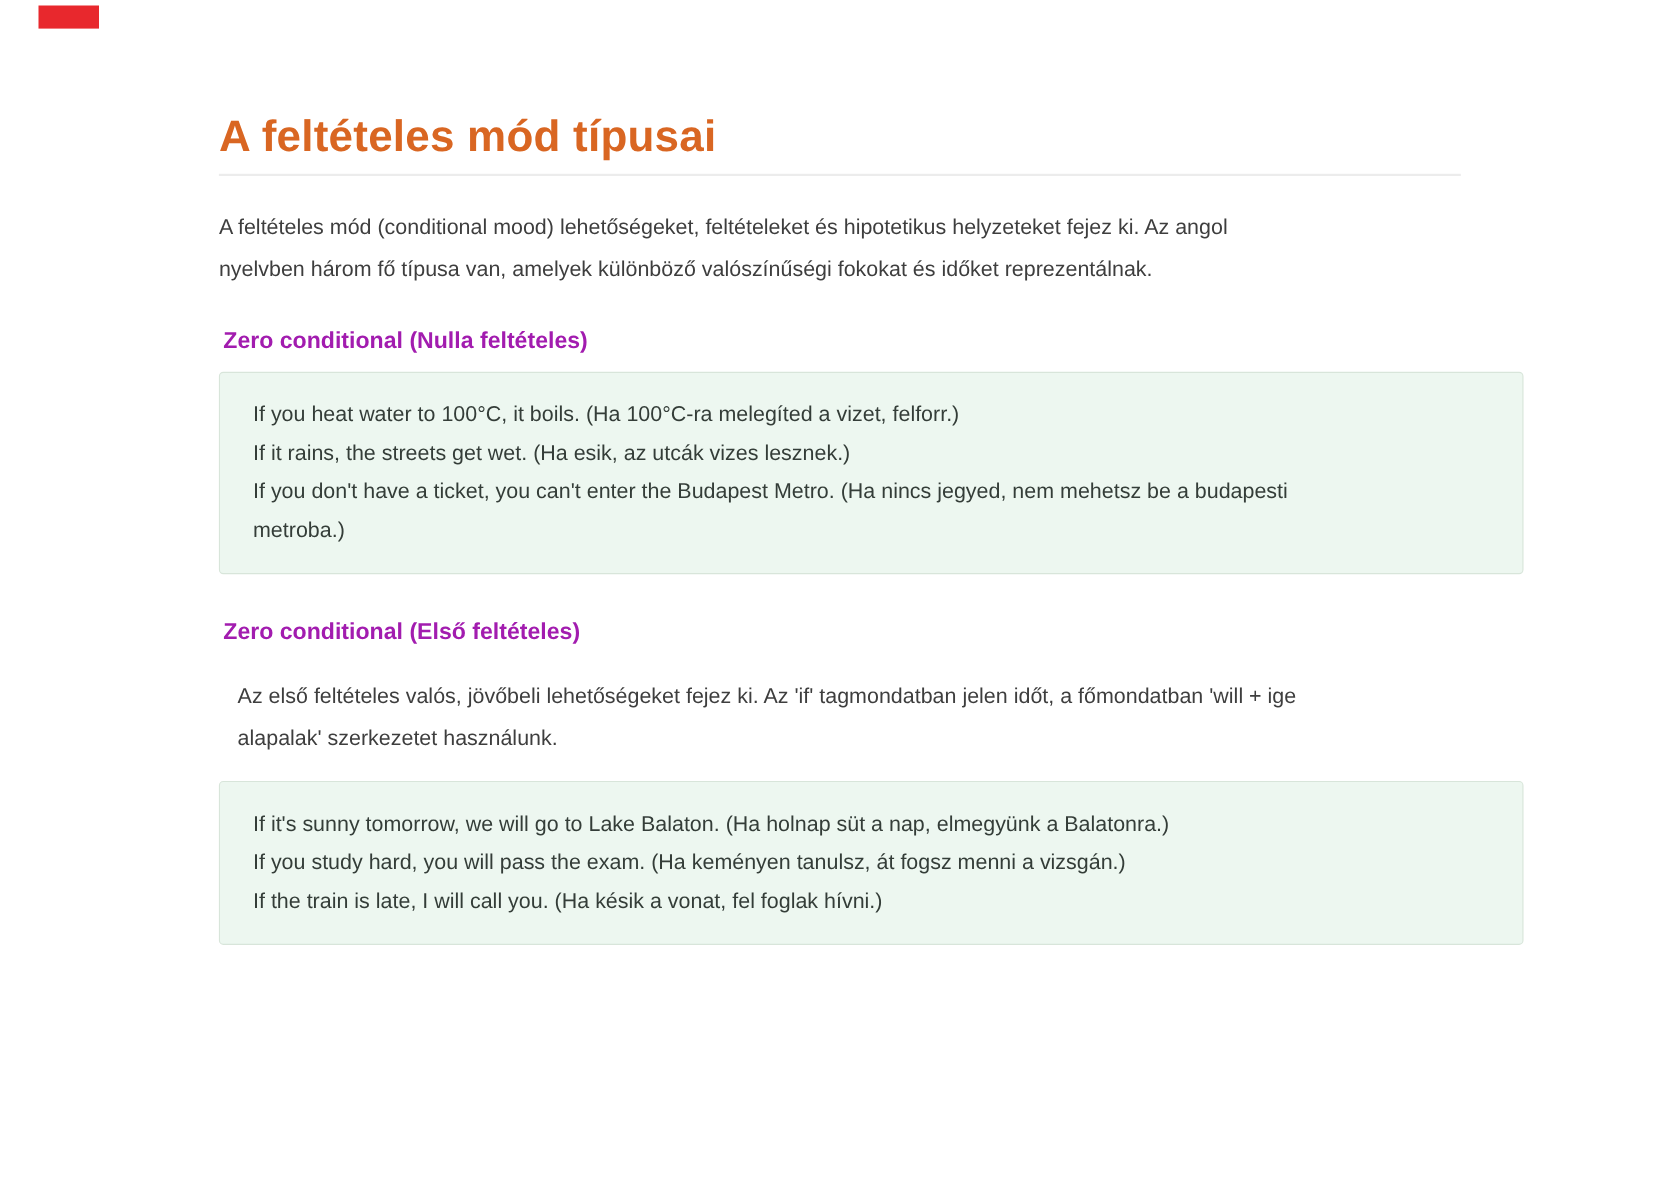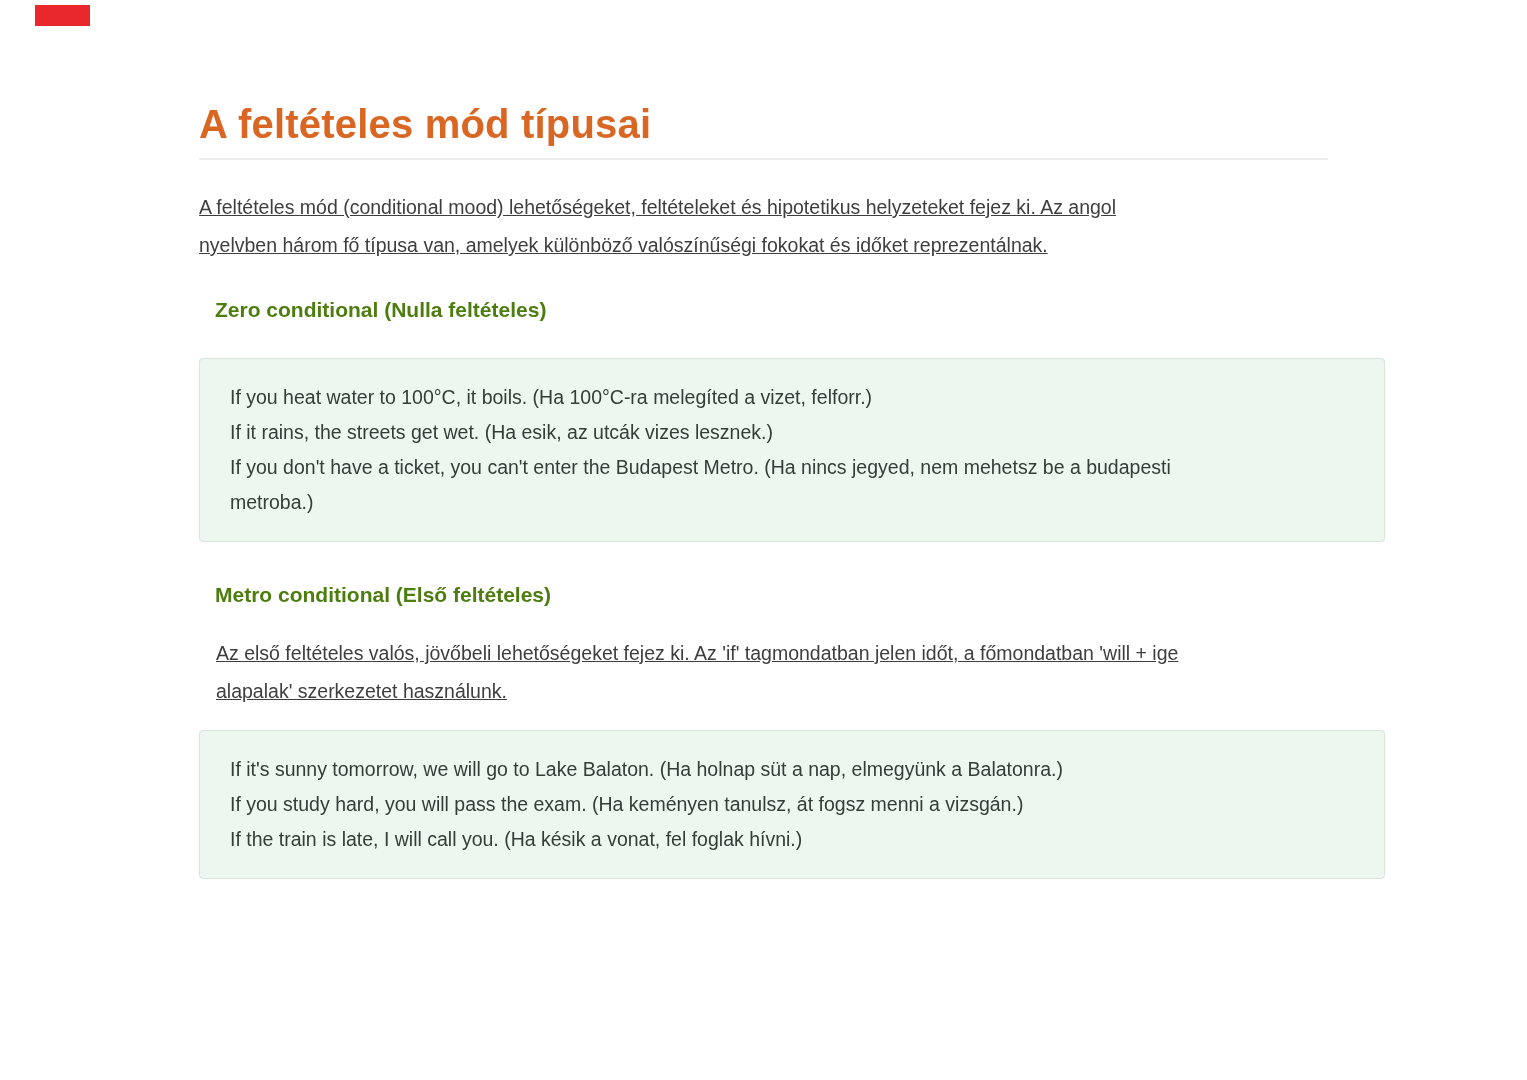--- a/index.html
+++ b/index.html
@@ -34,34 +34,33 @@
     height: 0;
     border-bottom: 2px solid #ececec;
     margin-top: 15px;
   }
   .para {
     margin: 0;
     font-size: 19.5px;
     line-height: 38px;
     color: #3e3e3e;
     white-space: pre-line;
-    text-decoration: underline;
   }
   .intro { margin-top: 28px; }
   .section-heading {
-    margin: 16px;
+    margin: 4px;
     font-size: 21px;
     line-height: 24px;
     font-weight: bold;
-    color: #4d7c0f;
+    color: #a21caf;
   }
   .sh-1 { margin-top: 34px; }
   .sb-1 { margin-top: 28px; }
   .example-box {
-    margin-top: 36px;
+    margin-top: 16px;
     box-sizing: border-box;
     width: 1186px;
     background: #edf7f0;
     border: 1px solid #d8e5da;
     border-radius: 4px;
     padding: 21px 30px;
   }
   .example-text {
     font-size: 19.5px;
     line-height: 35px;
@@ -89,21 +88,21 @@
   <h2 class="section-heading sh-1">Zero conditional (Nulla feltételes)</h2>
 
 
   <div class="example-box box-1">
     <div class="example-text">If you heat water to 100°C, it boils. (Ha 100°C-ra melegíted a vizet, felforr.)
 If it rains, the streets get wet. (Ha esik, az utcák vizes lesznek.)
 If you don't have a ticket, you can't enter the Budapest Metro. (Ha nincs jegyed, nem mehetsz be a budapesti
 metroba.)</div>
   </div>
 
-  <h2 class="section-heading sh-2">Metro conditional (Első feltételes)</h2>
+  <h2 class="section-heading sh-2">Zero conditional (Első feltételes)</h2>
 
   <p class="para sb-2">Az első feltételes valós, jövőbeli lehetőségeket fejez ki. Az 'if' tagmondatban jelen időt, a főmondatban 'will + ige
 alapalak' szerkezetet használunk.</p>
 
   <div class="example-box box-2">
     <div class="example-text">If it's sunny tomorrow, we will go to Lake Balaton. (Ha holnap süt a nap, elmegyünk a Balatonra.)
 If you study hard, you will pass the exam. (Ha keményen tanulsz, át fogsz menni a vizsgán.)
 If the train is late, I will call you. (Ha késik a vonat, fel foglak hívni.)</div>
   </div>
 

